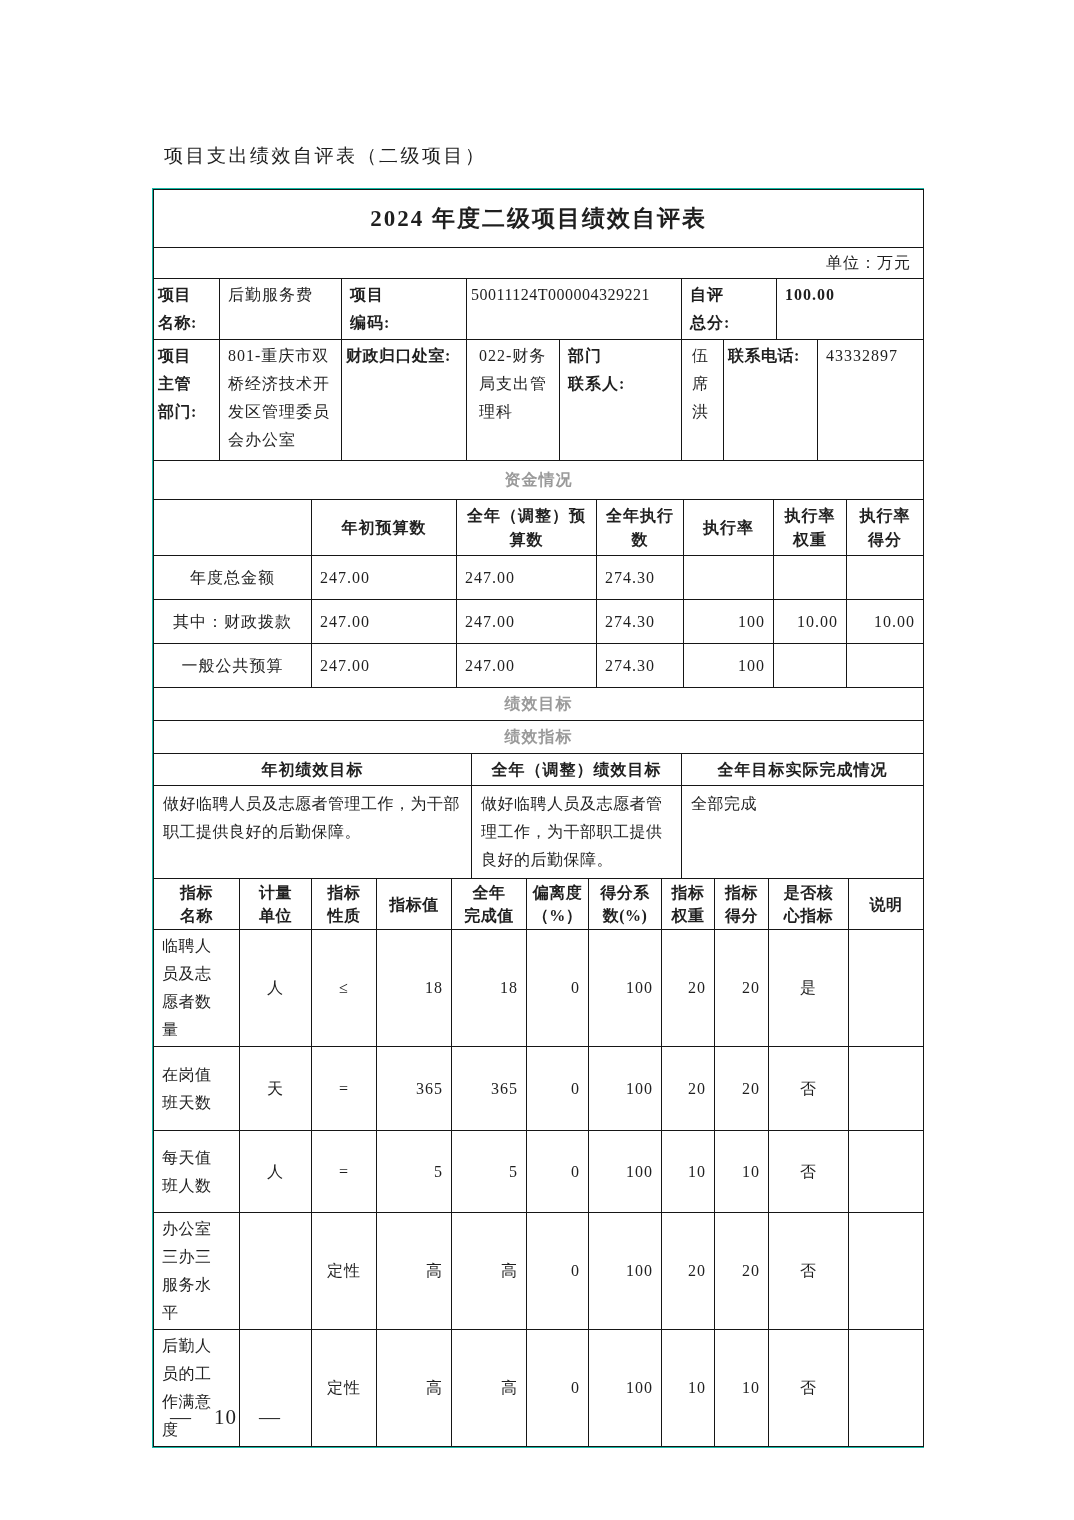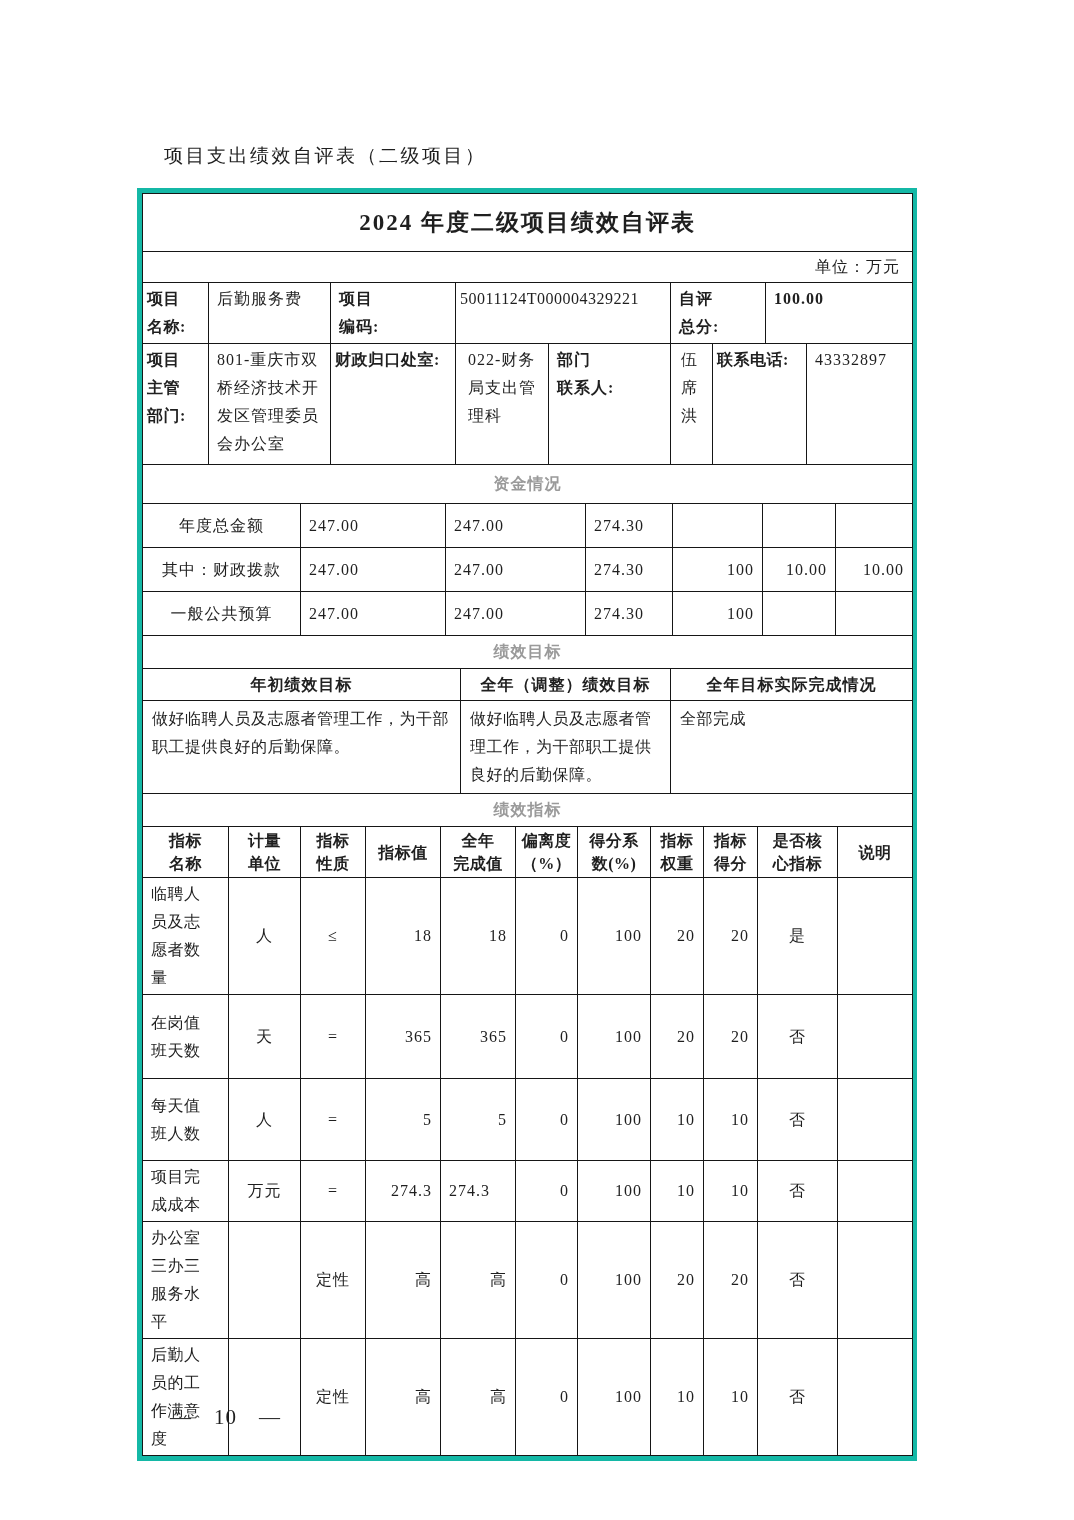--- a/index.html
+++ b/index.html
@@ -4,22 +4,22 @@
 <style>
   html,body{margin:0;padding:0;}
   body{
     width:1074px;height:1520px;background:#ffffff;position:relative;
     font-family:"Liberation Serif","DejaVu Serif",serif;color:#1f1f1f;
   }
   .doc-title{
     position:absolute;left:164px;top:143px;font-size:19px;letter-spacing:2.5px;
   }
   .sheet{
-    position:absolute;left:137px;top:188px;width:770px;
-    border:5px solid #14b8a6;background:#fff;
+    position:absolute;left:152px;top:188px;width:770px;
+    border:1px solid #14b8a6;background:#fff;
   }
   .sheet table{
     border-collapse:collapse;table-layout:fixed;width:100%;
   }
   .sheet > table:not(:first-child){margin-top:-1px;}
   td{
     border:1px solid #161616;font-size:16px;line-height:28px;letter-spacing:1px;
     padding:2px 8px;vertical-align:middle;word-break:break-all;overflow:hidden;
   }
   .title-cell{
@@ -149,20 +149,33 @@
     <colgroup>
       <col style="width:158px">
         <col style="width:145px">
         <col style="width:140px">
         <col style="width:87px">
       <col style="width:90px">
         <col style="width:73px">
         <col style="width:77px">
     </colgroup>
     <tbody>
+        <tr class="fund-head">
+      <td></td>
+      <td class="pre">年初预算数</td>
+      <td class="pre">全年（调整）预
+算数</td>
+      <td class="pre">全年执行
+数</td>
+      <td class="pre">执行率</td>
+      <td class="pre">执行率
+权重</td>
+      <td class="pre">执行率
+得分</td>
+    </tr>
     <tr class="fund-row">
       <td class="c">年度总金额</td>
       <td>247.00</td>
       <td>247.00</td>
       <td>274.30</td>
       <td class="r"></td>
       <td class="r"></td>
       <td class="r"></td>
     </tr>
     <tr class="fund-row">
@@ -186,20 +199,31 @@
   </tbody>
     </table>
 
   <table>
     <colgroup>
         <col style="width:770px">
       </colgroup>
     <tbody>
         <tr>
           <td class="band band-goals">绩效目标</td>
+        </tr>
+  </tbody>
+    </table>
+
+  <table>
+    <colgroup>
+        <col style="width:770px">
+      </colgroup>
+    <tbody>
+        <tr>
+          <td class="band band-ind">绩效指标</td>
         </tr>
   </tbody>
     </table>
 
   <table>
     <colgroup>
       <col style="width:318px">
         <col style="width:210px">
         <col style="width:242px">
     </colgroup>
@@ -207,31 +231,20 @@
         <tr class="goal-head">
       <td>年初绩效目标</td>
       <td>全年（调整）绩效目标</td>
       <td>全年目标实际完成情况</td>
     </tr>
     <tr class="goal-body">
       <td class="top">做好临聘人员及志愿者管理工作，为干部职工提供良好的后勤保障。</td>
       <td class="top">做好临聘人员及志愿者管理工作，为干部职工提供良好的后勤保障。</td>
       <td class="top">全部完成</td>
     </tr>
-  </tbody>
-    </table>
-
-  <table>
-    <colgroup>
-        <col style="width:770px">
-      </colgroup>
-    <tbody>
-        <tr>
-          <td class="band band-ind">绩效指标</td>
-        </tr>
   </tbody>
     </table>
 
   <table>
     <colgroup>
       <col style="width:86px">
         <col style="width:72px">
         <col style="width:65px">
         <col style="width:75px">
       <col style="width:75px">
@@ -301,33 +314,20 @@
       <td class="r">5</td>
       <td class="r">5</td>
       <td class="r">0</td>
       <td class="r">100</td>
       <td class="r">10</td>
       <td class="r">10</td>
       <td class="c">否</td>
       <td></td>
     </tr>
 
-    <tr class="ind-row ind-r4">
-      <td class="ind-name">项目完成成本</td>
-      <td class="c">万元</td>
-      <td class="c">=</td>
-      <td class="r">274.3</td>
-      <td class="r cell-completed-left">274.3</td>
-      <td class="r">0</td>
-      <td class="r">100</td>
-      <td class="r">10</td>
-      <td class="r">10</td>
-      <td class="c">否</td>
-      <td></td>
-    </tr>
 
     <tr class="ind-row ind-r5">
       <td class="ind-name">办公室三办三服务水平</td>
       <td class="c"></td>
       <td class="c">定性</td>
       <td class="r">高</td>
       <td class="r">高</td>
       <td class="r">0</td>
       <td class="r">100</td>
       <td class="r">20</td>

